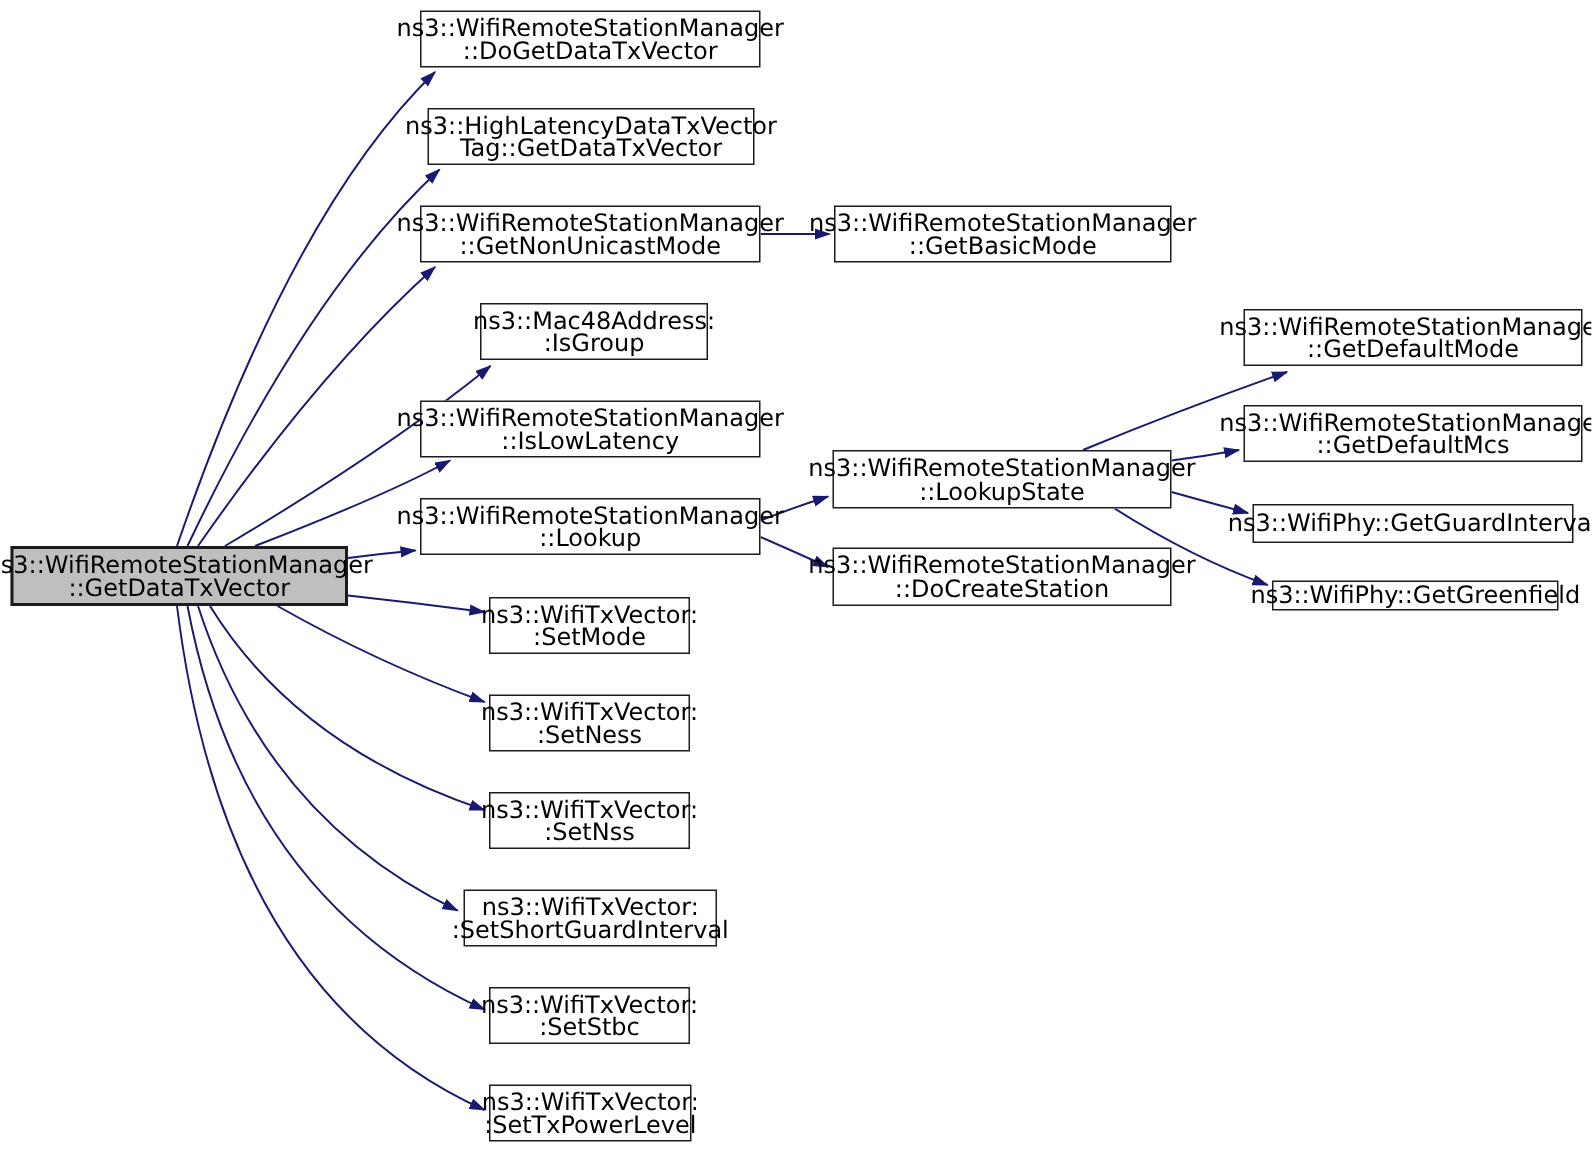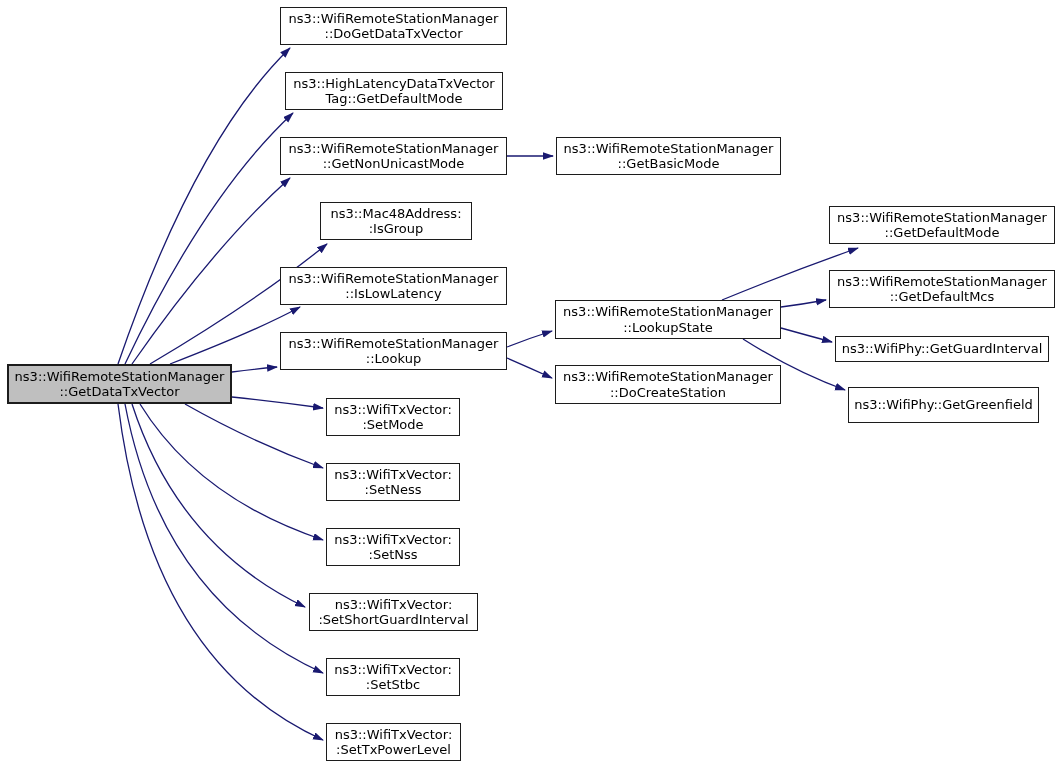--- a/index.html
+++ b/index.html
@@ -22,21 +22,21 @@
     stroke: var(--edge-color, #191970);
     stroke-width: 1.3;
   }
   #arrowhead path { fill: var(--edge-color, #191970); }
   .node {
     position: absolute;
     box-sizing: border-box;
     border: 1px solid var(--node-border, #1c1c1c);
     background: var(--node-fill, #ffffff);
     color: var(--text-color, #000000);
-    font-size: 13px;
+    font-size: 16px;
     line-height: 15.5px;
     display: flex;
     align-items: center;
     justify-content: center;
     text-align: center;
     white-space: pre;
     cursor: pointer;
   }
   .node.root {
     background: var(--root-fill, #bfbfbf);
@@ -75,21 +75,21 @@
         <path d="M781,328 Q806,335 832,342" class="edge" marker-end="url(#arrowhead)"></path>
         <path d="M743,339 Q795,372 845,390" class="edge" marker-end="url(#arrowhead)"></path>
       </g>
   </svg>
   <div id="nodes">
       <div class="node root" style="left: 7px; top: 364px; width: 225px; height: 40px;">ns3::WifiRemoteStationManager
 ::GetDataTxVector</div>
       <div class="node" style="left: 280px; top: 7px; width: 227px; height: 38px;">ns3::WifiRemoteStationManager
 ::DoGetDataTxVector</div>
       <div class="node" style="left: 285px; top: 72px; width: 218px; height: 38px;">ns3::HighLatencyDataTxVector
-Tag::GetDefaultMode</div>
+Tag::GetDataTxVector</div>
       <div class="node" style="left: 280px; top: 137px; width: 227px; height: 38px;">ns3::WifiRemoteStationManager
 ::GetNonUnicastMode</div>
       <div class="node" style="left: 320px; top: 202px; width: 152px; height: 38px;">ns3::Mac48Address:
 :IsGroup</div>
       <div class="node" style="left: 280px; top: 267px; width: 227px; height: 38px;">ns3::WifiRemoteStationManager
 ::IsLowLatency</div>
       <div class="node" style="left: 280px; top: 332px; width: 227px; height: 38px;">ns3::WifiRemoteStationManager
 ::Lookup</div>
       <div class="node" style="left: 326px; top: 398px; width: 134px; height: 38px;">ns3::WifiTxVector:
 :SetMode</div>
@@ -107,15 +107,15 @@
 ::GetBasicMode</div>
       <div class="node" style="left: 555px; top: 300px; width: 226px; height: 39px;">ns3::WifiRemoteStationManager
 ::LookupState</div>
       <div class="node" style="left: 555px; top: 365px; width: 226px; height: 39px;">ns3::WifiRemoteStationManager
 ::DoCreateStation</div>
       <div class="node" style="left: 829px; top: 206px; width: 226px; height: 38px;">ns3::WifiRemoteStationManager
 ::GetDefaultMode</div>
       <div class="node" style="left: 829px; top: 270px; width: 226px; height: 38px;">ns3::WifiRemoteStationManager
 ::GetDefaultMcs</div>
       <div class="node" style="left: 835px; top: 336px; width: 214px; height: 26px;">ns3::WifiPhy::GetGuardInterval</div>
-      <div class="node" style="left: 848px; top: 387px; width: 191px; height: 36px;">ns3::WifiPhy::GetGreenfield</div>
+      <div class="node" style="left: 848px; top: 387px; width: 191px; height: 20px;">ns3::WifiPhy::GetGreenfield</div>
     </div>
 </div>
 
 </body></html>

